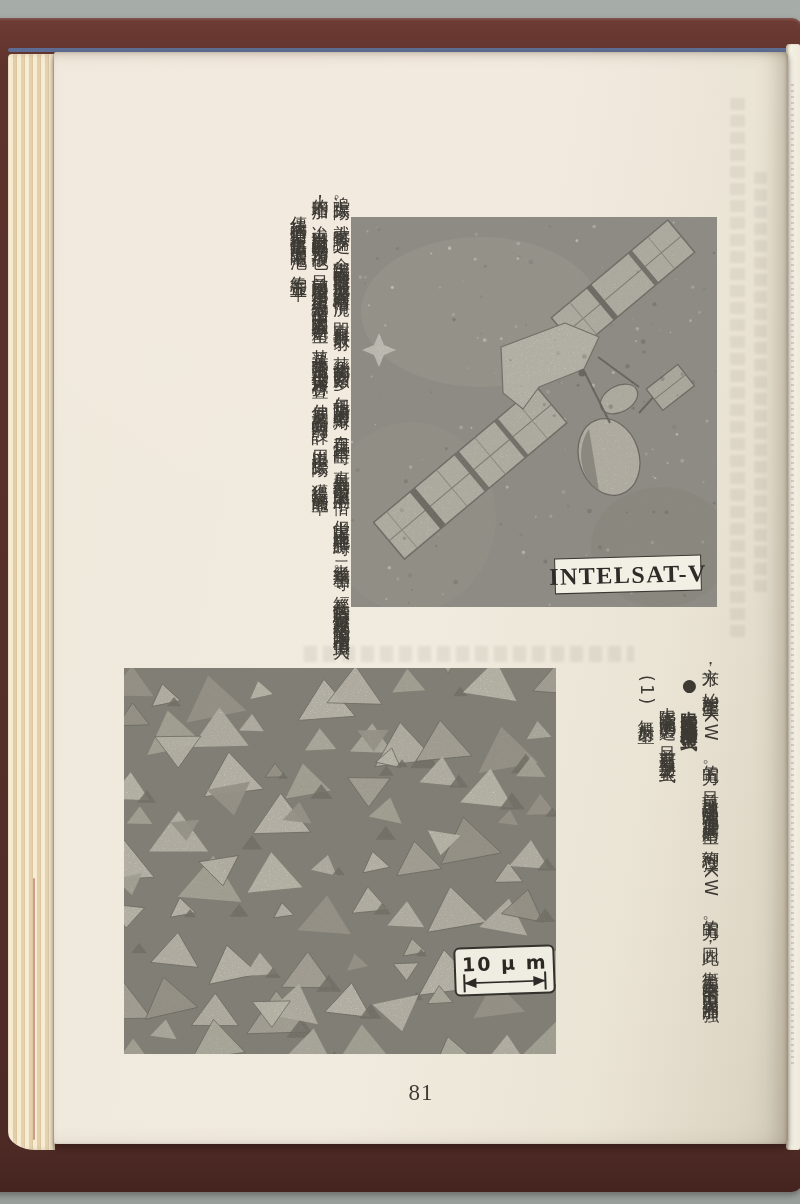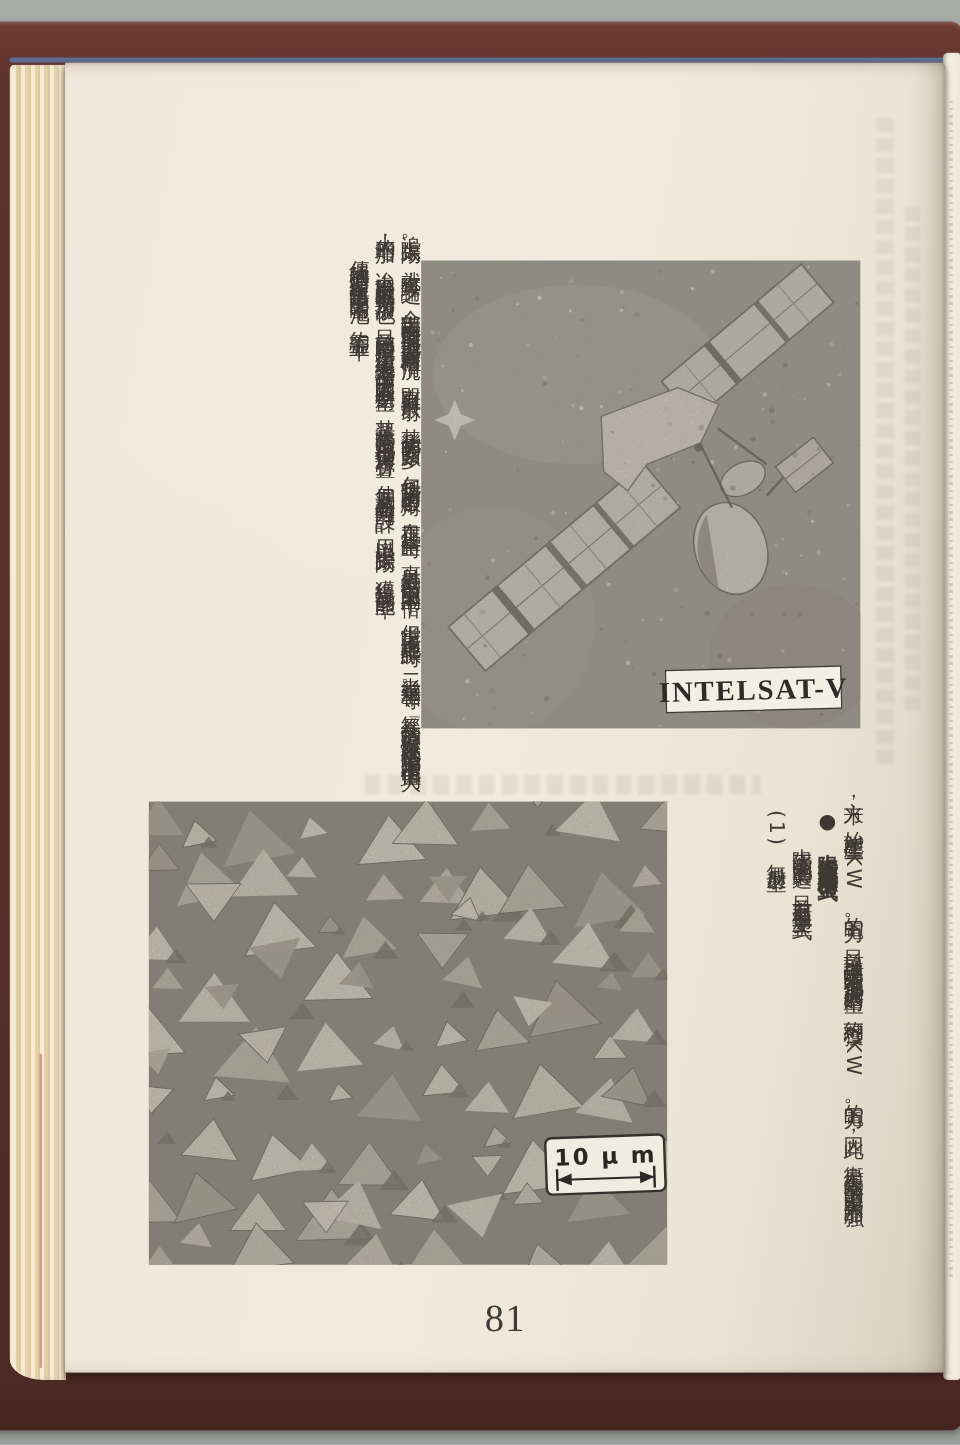--- a/index.html
+++ b/index.html
@@ -92,21 +92,21 @@
   .ghost-a{left:676px;top:46px;width:15px;height:540px;}
   .ghost-b{left:700px;top:120px;width:13px;height:420px;}
   .ghost-band{
     position:absolute;left:250px;top:594px;width:330px;height:16px;opacity:.10;filter:blur(1.5px);
     background:repeating-linear-gradient(90deg, rgba(70,65,55,.8) 0 13px, transparent 13px 19px);
   }
 
   .page-number{
     position:absolute;left:325px;top:1028px;width:84px;text-align:center;
     font-family:"Liberation Serif","DejaVu Serif",serif;
-    font-size:32px;color:#3e3c36;letter-spacing:1px;
+    font-size:23px;color:#3e3c36;letter-spacing:1px;
   }
 </style>
 </head>
 <body>
 
 <div class="scene">
 
   <div class="cover"></div>
   <div class="blue-edge" style="background: rgb(91, 127, 180);"></div>
 

